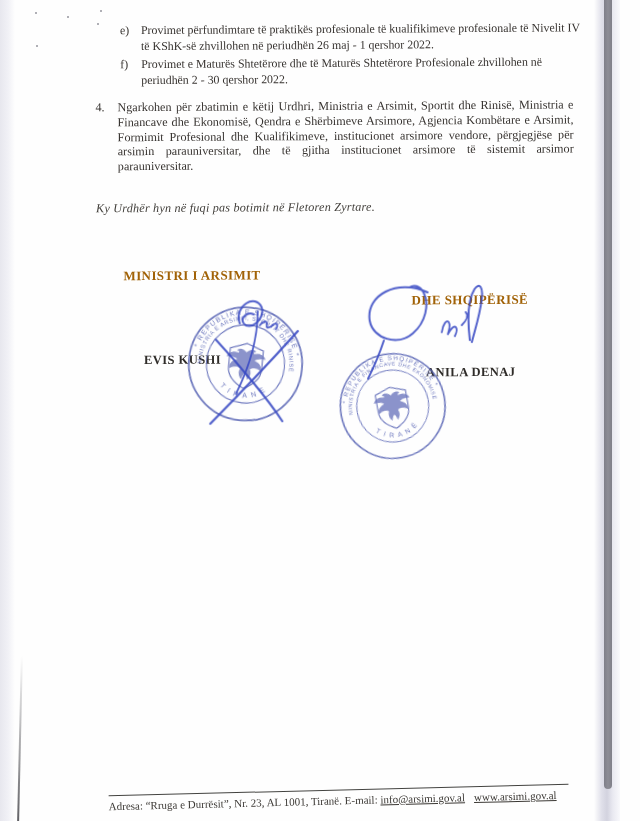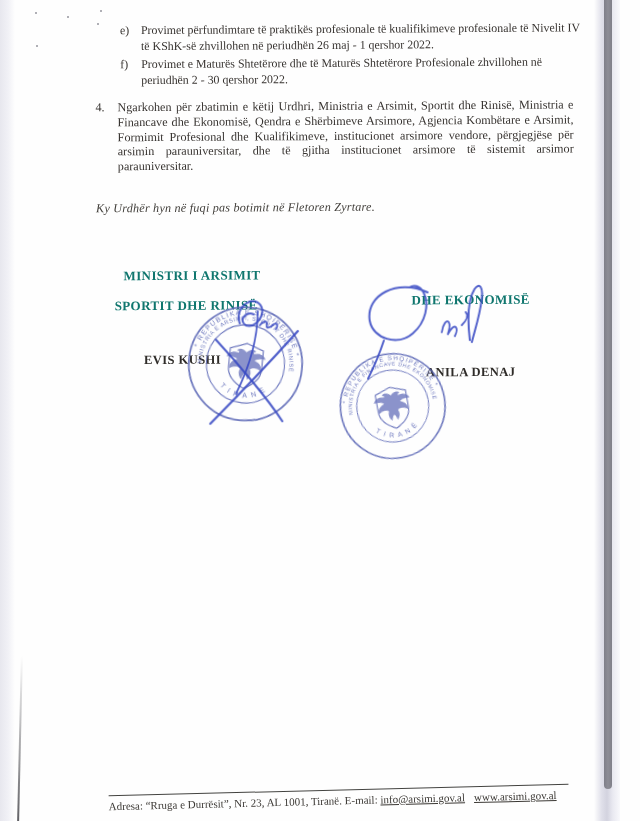--- a/index.html
+++ b/index.html
@@ -25,21 +25,21 @@
   .doc{position:absolute;inset:0;color:#373330;transform:rotate(-0.35deg);transform-origin:320px 40px;}
   .list-ef{position:absolute;left:120px;top:21px;width:468px;
     font-size:11.9px;line-height:16px;}
   .li{position:relative;padding-left:21px;margin-bottom:2px;}
   .li .marker{position:absolute;left:0;top:0;}
   .item4{position:absolute;left:95px;top:99px;width:478px;padding-left:22px;
     box-sizing:border-box;font-size:12.2px;line-height:14.8px;text-align:justify;}
   .item4 .marker{position:absolute;left:0;top:0;}
   .note{position:absolute;left:95px;top:200px;font-style:italic;font-size:12.2px;
     color:#43403c;letter-spacing:.2px;}
-  .sig-title{position:absolute;font-weight:bold;font-size:13px;letter-spacing:.4px;color:#0f766e;white-space:nowrap;}
+  .sig-title{position:absolute;font-weight:bold;font-size:13px;letter-spacing:.4px;color:#a16207;white-space:nowrap;}
   .sig-name{position:absolute;font-weight:bold;font-size:12.6px;letter-spacing:.4px;color:#2f2c29;white-space:nowrap;}
   .t1L{left:122px;top:267px;} .t2L{left:113px;top:297px;} .nameL{left:142px;top:352px;}
   .t1R{left:391px;top:263px;} .t2R{left:410px;top:293px;} .nameR{left:424px;top:366px;}
   
   .stamp{position:absolute;opacity:.88;filter:blur(.25px);}
   .stamp-left{left:179px;top:299px;width:129px;height:129px;transform:rotate(6deg);}
   .stamp-right{left:331px;top:347px;width:119px;height:119px;transform:rotate(-10deg);}
   .stamp-stroke{stroke:var(--stamp-blue,#5b67b6);fill:none;}
   .stamp-fill{fill:var(--stamp-blue,#5b67b6);}
   .stamp-txt{fill:var(--stamp-blue,#5b67b6);font-family:"Liberation Sans",sans-serif;}
@@ -82,23 +82,22 @@
     </div>
 
     <div class="item4">
       <span class="marker">4.</span>
       <span>Ngarkohen për zbatimin e këtij Urdhri, Ministria e Arsimit, Sportit dhe Rinisë, Ministria e Financave dhe Ekonomisë, Qendra e Shërbimeve Arsimore, Agjencia Kombëtare e Arsimit, Formimit Profesional dhe Kualifikimeve, institucionet arsimore vendore, përgjegjëse për arsimin parauniversitar, dhe të gjitha institucionet arsimore të sistemit arsimor parauniversitar.</span>
     </div>
 
     <div class="note">Ky Urdhër hyn në fuqi pas botimit në Fletoren Zyrtare.</div>
 
     <div class="sig-title t1L">MINISTRI I ARSIMIT</div>
-    <div class="sig-title t2L">SPORTIT DHE RINISË</div>
     <div class="sig-name nameL">EVIS KUSHI</div>
-    <div class="sig-title t2R">DHE EKONOMISË</div>
+    <div class="sig-title t2R">DHE SHQIPËRISË</div>
     <div class="sig-name nameR">ANILA DENAJ</div>
 
     <svg class="stamp stamp-left" viewBox="0 0 132 132">
       <defs>
         <path id="outArcL" d="M 21.8 91.5 A 51 51 0 1 1 110.2 91.5"></path>
         <path id="ringArcL" d="M 31.5 94.9 A 45 45 0 1 1 100.5 94.9"></path>
         <path id="botArcL" d="M 38 86 A 34 34 0 0 0 94 86"></path>
       </defs>
       <circle class="stamp-stroke" cx="66" cy="66" r="58" stroke-width="1.8"></circle>
       <circle class="stamp-stroke" cx="66" cy="66" r="40" stroke-width="1.1"></circle>

